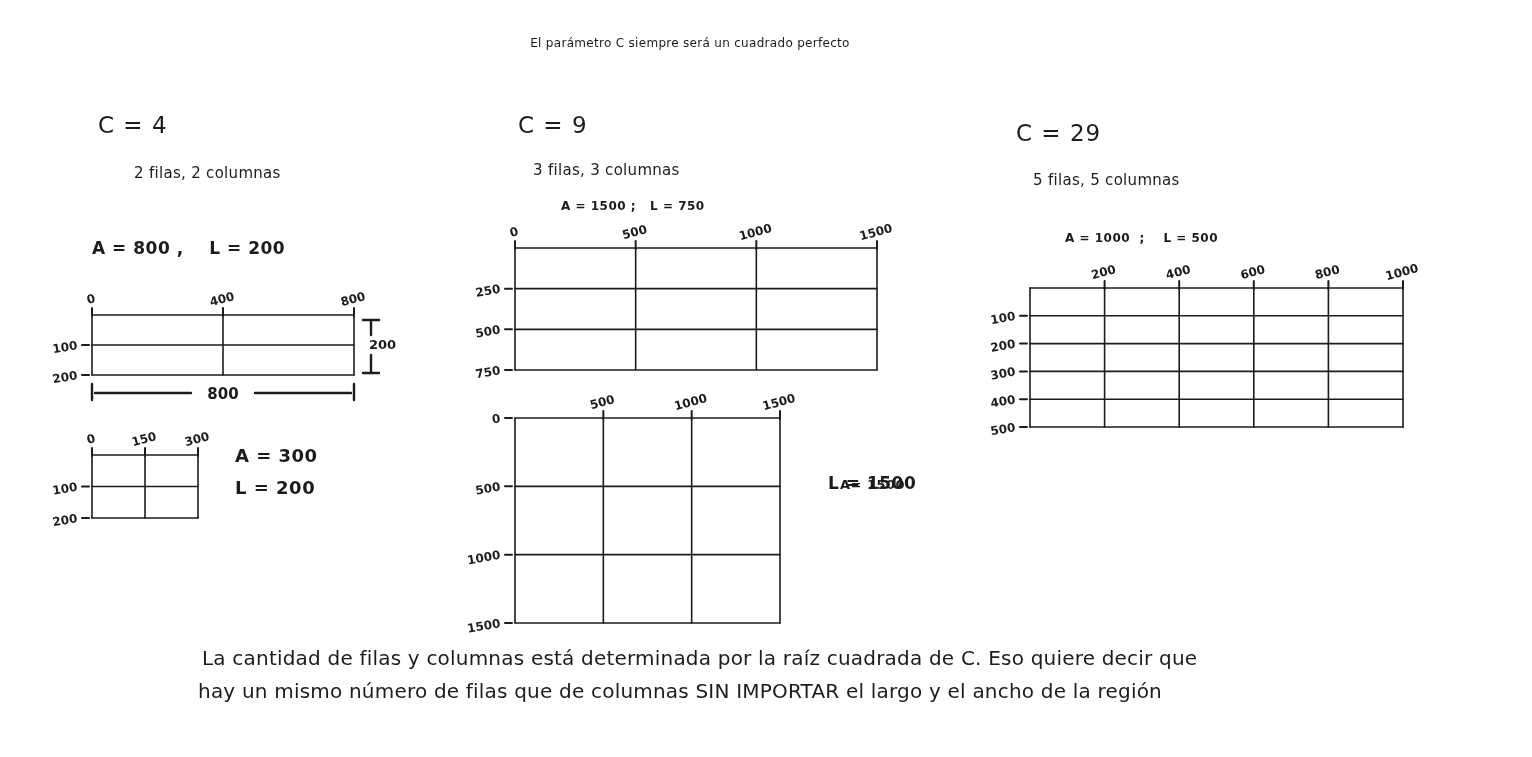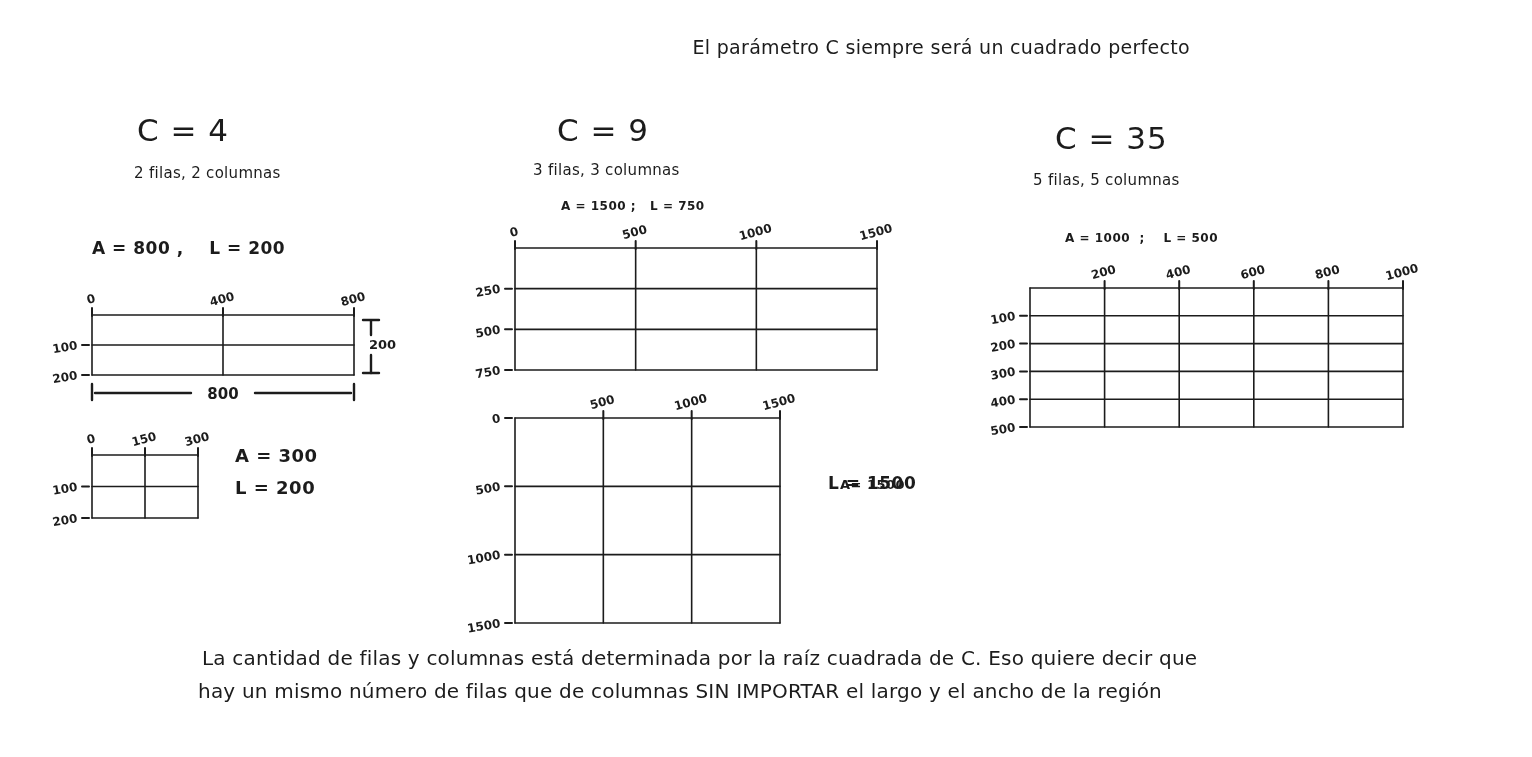--- a/index.html
+++ b/index.html
@@ -3,22 +3,22 @@
 <meta charset="utf-8">
 <style>
   * { box-sizing: border-box; margin: 0; padding: 0; }
   html, body { background: #ffffff; }
   body {
     width: 1532px; height: 757px; position: relative; overflow: hidden;
     font-family: "DejaVu Sans", "Liberation Sans", sans-serif;
     color: #1c1c1c;
   }
   .abs { position: absolute; }
-  .title { font-size: 19px; letter-spacing: 0.3px; text-align: right; }
-  .heading { font-size: 31px; letter-spacing: 1px; margin-left: 39px; }
+  .title { font-size: 12px; letter-spacing: 0.3px; text-align: center; }
+  .heading { font-size: 23px; letter-spacing: 1px; }
   .sub { font-size: 15px; letter-spacing: 0.3px; text-align: right; }
   .dim { font-size: 12px; font-weight: bold; white-space: pre; letter-spacing: 0.5px; }
   .footer-line { font-size: 20px; letter-spacing: 0.2px; white-space: pre; }
   .grid-box { position: absolute; }
   .grid-box svg { display: block; overflow: visible; }
   svg text {
     font-family: "DejaVu Sans", "Liberation Sans", sans-serif;
     font-weight: bold; fill: #1c1c1c;
   }
   .side-text { position: absolute; font-weight: bold; white-space: pre; letter-spacing: 0.5px; }
@@ -29,21 +29,21 @@
 <div class="abs title" style="left:190px; top:36px; width:1000px;">El parámetro C siempre será un cuadrado perfecto</div>
 
 <div class="abs heading" style="left:98px; top:112px;">C = 4</div>
 <div class="abs sub" style="left:134px; top:164px;">2 filas, 2 columnas</div>
 <div class="abs dim" style="left:92px; top:238px; font-size:17px;">A = 800 ,    L = 200</div>
 
 <div class="abs heading" style="left:518px; top:112px;">C = 9</div>
 <div class="abs sub" style="left:533px; top:161px;">3 filas, 3 columnas</div>
 <div class="abs dim" style="left:561px; top:199px;">A = 1500 ;   L = 750</div>
 
-<div class="abs heading" style="left:1016px; top:120px;">C = 35</div>
+<div class="abs heading" style="left:1016px; top:120px;">C = 29</div>
 <div class="abs sub" style="left:1033px; top:171px;">5 filas, 5 columnas</div>
 <div class="abs dim" style="left:1018px; top:231px;margin-left:47px;">A = 1000  ;    L = 500</div>
 
 <div class="grid-box" id="grid-0" style="left:60px;  top:283px;">
     <svg width="350" height="135">
       <line x1="32" y1="32" x2="32" y2="92" stroke="#1c1c1c" stroke-width="1.6" stroke-linecap="round"></line>
       <line x1="163" y1="32" x2="163" y2="92" stroke="#1c1c1c" stroke-width="1.6" stroke-linecap="round"></line>
       <line x1="294" y1="32" x2="294" y2="92" stroke="#1c1c1c" stroke-width="1.6" stroke-linecap="round"></line>
       <line x1="32" y1="32" x2="294" y2="32" stroke="#1c1c1c" stroke-width="1.6" stroke-linecap="round"></line>
       <line x1="32" y1="62" x2="294" y2="62" stroke="#1c1c1c" stroke-width="1.6" stroke-linecap="round"></line>

